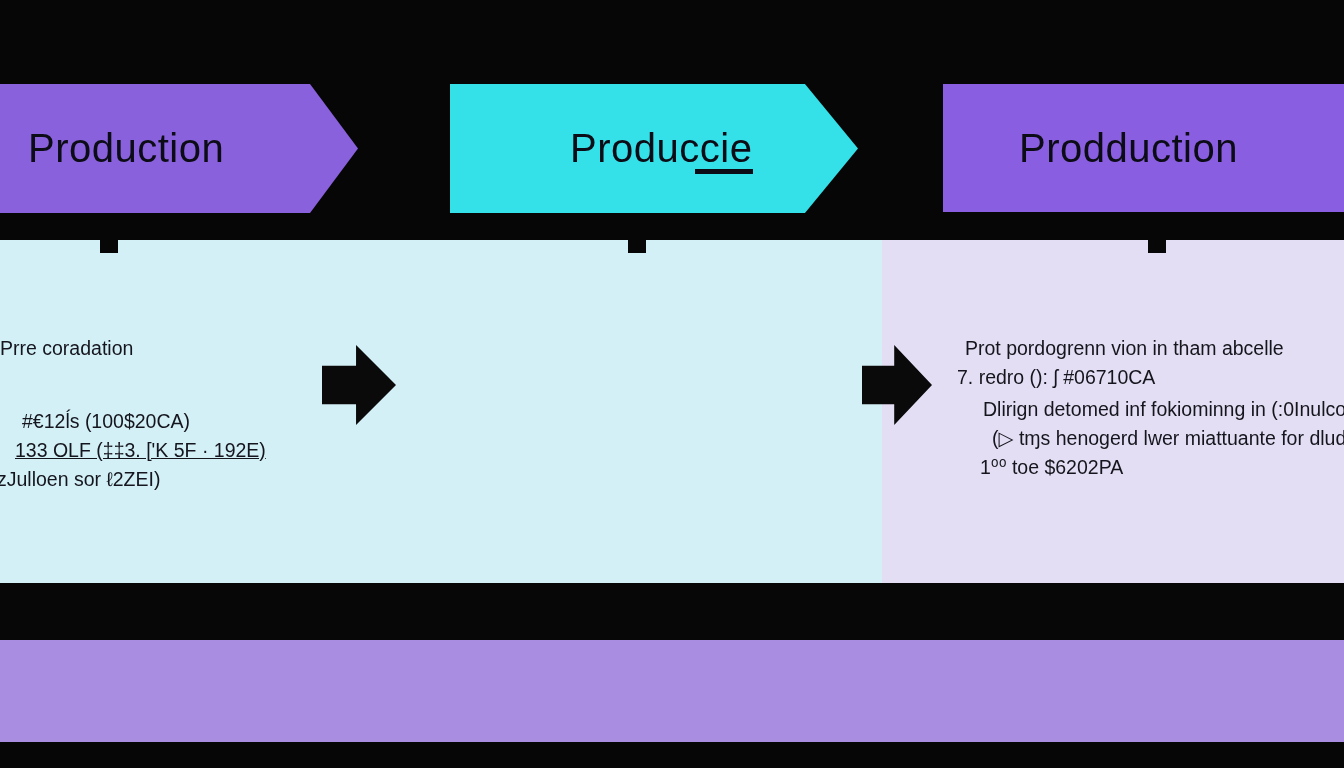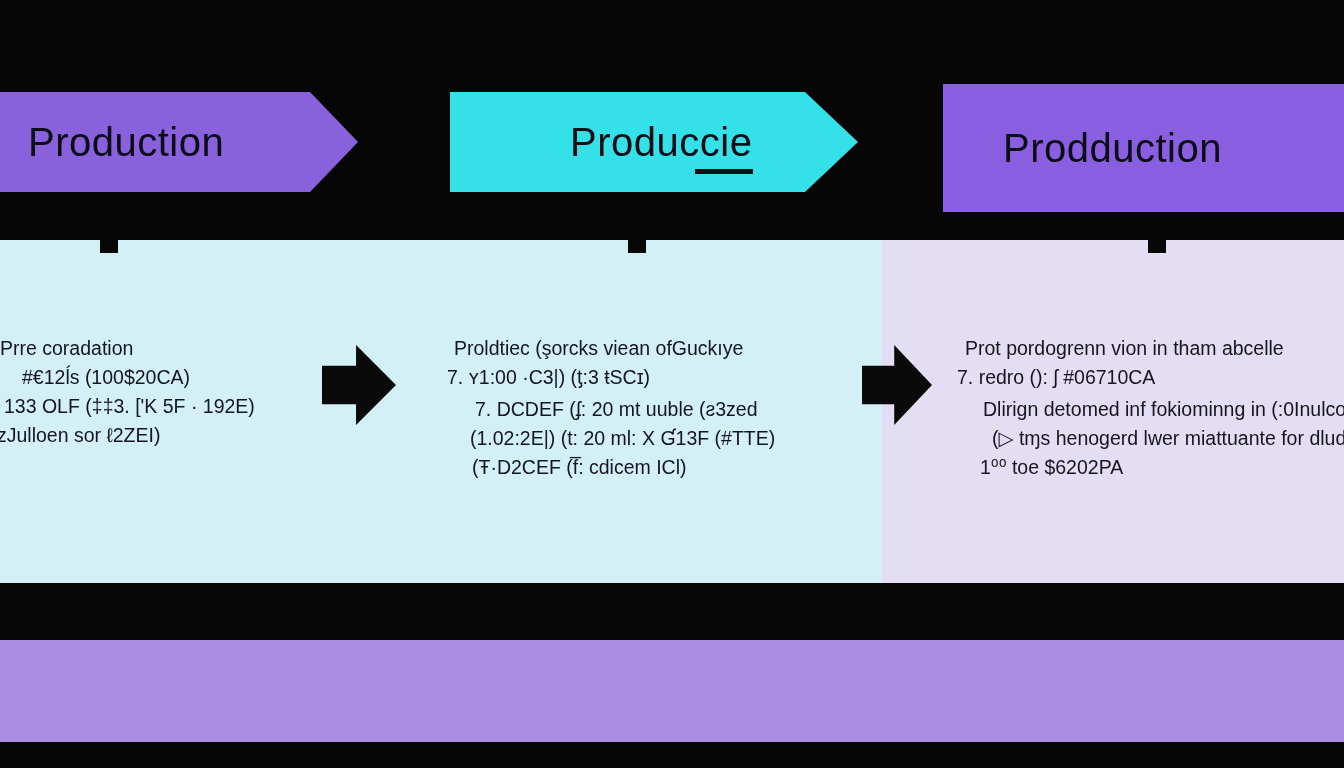--- a/index.html
+++ b/index.html
@@ -4,37 +4,37 @@
 <style>
   html,body{margin:0;padding:0;background:#000;}
   #stage{
     position:relative;width:1344px;height:768px;overflow:hidden;
     background:#060606;
     font-family:"Liberation Sans","DejaVu Sans",sans-serif;
     color:#101018;
   }
   
   .stage-arrow{
-    position:absolute;top:92px;height:100px;
+    position:absolute;top:84px;height:129px;
     display:flex;align-items:center;
     font-size:40px;letter-spacing:.5px;color:#0c0c16;
   }
   .arrow-left{
     left:0;width:358px;background:#8a61dd;
     clip-path:polygon(0 0,86.6% 0,100% 50%,86.6% 100%,0 100%);
     padding-left:28px;box-sizing:border-box;
   }
   .arrow-center{
     left:450px;width:408px;background:#35e1e8;
     clip-path:polygon(0 0,87% 0,100% 50%,87% 100%,0 100%);
     padding-left:120px;box-sizing:border-box;
   }
   .arrow-right{
     left:943px;top:84px;width:401px;height:128px;background:#8a5ee0;
-    padding-left:60px;box-sizing:border-box;
+    padding-left:76px;box-sizing:border-box;
   }
   .underline-mark{
     position:absolute;left:695px;top:169px;width:58px;height:5px;background:#0c0c16;
   }
   
   .panel-band{position:absolute;left:0;top:240px;width:1344px;height:343px;background:#d3f0f7;padding-left:16px;}
   .panel-right-bg{position:absolute;left:882px;top:0;width:462px;height:343px;background:#e3def3;}
   .tab{position:absolute;width:18px;height:13px;background:#070707;top:0;}
   .tab1{left:100px;}  .tab2{left:628px;}  .tab3{left:1148px;}
   .flow-arrow{
@@ -45,21 +45,21 @@
   .flow-arrow2{left:862px;width:70px;}
   .txt{
     position:absolute;top:94px;font-size:19.5px;line-height:29px;
     white-space:nowrap;color:#15151d;
   }
   .txt-left{left:-3px;}
   .txt-center{left:447px;}
   .txt-right{left:955px;}
   .txt .l3{margin-top:3px;}
   
-  .txt-left  .l1{margin-left:3px;} .txt-left .l2{margin-left:25px;} .txt-left .l3{margin-left:21px;} .txt-left .l4{margin-left:7px;} .txt-left .l5{margin-left:0;}
+  .txt-left  .l1{margin-left:3px;} .txt-left .l2{margin-left:25px;margin-top:44px;} .txt-left .l3{margin-left:21px;} .txt-left .l4{margin-left:18px;text-decoration:underline;} .txt-left .l5{margin-left:0;}
   .txt-center .l1{margin-left:7px;} .txt-center .l2{margin-left:0;} .txt-center .l3{margin-left:28px;} .txt-center .l4{margin-left:23px;} .txt-center .l5{margin-left:25px;}
   .txt-right .l1{margin-left:10px;} .txt-right .l2{margin-left:2px;} .txt-right .l3{margin-left:28px;} .txt-right .l4{margin-left:37px;} .txt-right .l5{margin-left:25px;}
   
   .band-black-mid{position:absolute;left:0;top:583px;width:1344px;height:57px;background:#070707;}
   .band-purple{position:absolute;left:0;top:640px;width:1344px;height:102px;background:#a98de1;}
   .band-black-bottom{position:absolute;left:0;top:742px;width:1344px;height:26px;background:#060606;}
 </style>
 </head>
 <body>
 
@@ -85,27 +85,20 @@
     <div class="flow-arrow flow-arrow1"></div>
     <div class="flow-arrow flow-arrow2"></div>
 
     <div class="txt txt-left">
       <div class="l1">Prre coradation</div>
       <div class="l2">#€12ĺs (100$20CA)</div>
       <div class="l4">133 OLF (‡‡3. ['K 5F · 192E)</div>
       <div class="l5">zJulloen sor ℓ2ZEI)</div>
     </div>
 
-    <div class="txt txt-center">
-      <div class="l1">Proldtiec (şorcks viean ofGuckıye</div>
-      <div class="l2">7. ʏ1:00 ·C3|) (ƫ:3 ŧSCɪ)</div>
-      <div class="l3">7. DCDEF (ʄ: 20 mt uuble (ƨ3zed</div>
-      <div class="l4">(1.02:2E|) (t: 20 ml: Χ Ɠ13F (#TTE)</div>
-      <div class="l5">(Ŧ·D2CEF (f̅: cdicem ICl)</div>
-    </div>
 
     <div class="txt txt-right">
       <div class="l1">Prot pordogrenn vion in tham abcelle</div>
       <div class="l2">7. redro (): ʃ #06710CA</div>
       <div class="l3">Dlirign detomed inf fokiominng in (:0Inulco</div>
       <div class="l4">(▷ tɱs henogerd lwer miattuante for dluditcs</div>
       <div class="l5">1⁰⁰ toe $6202PA</div>
     </div>
   </div>
 

